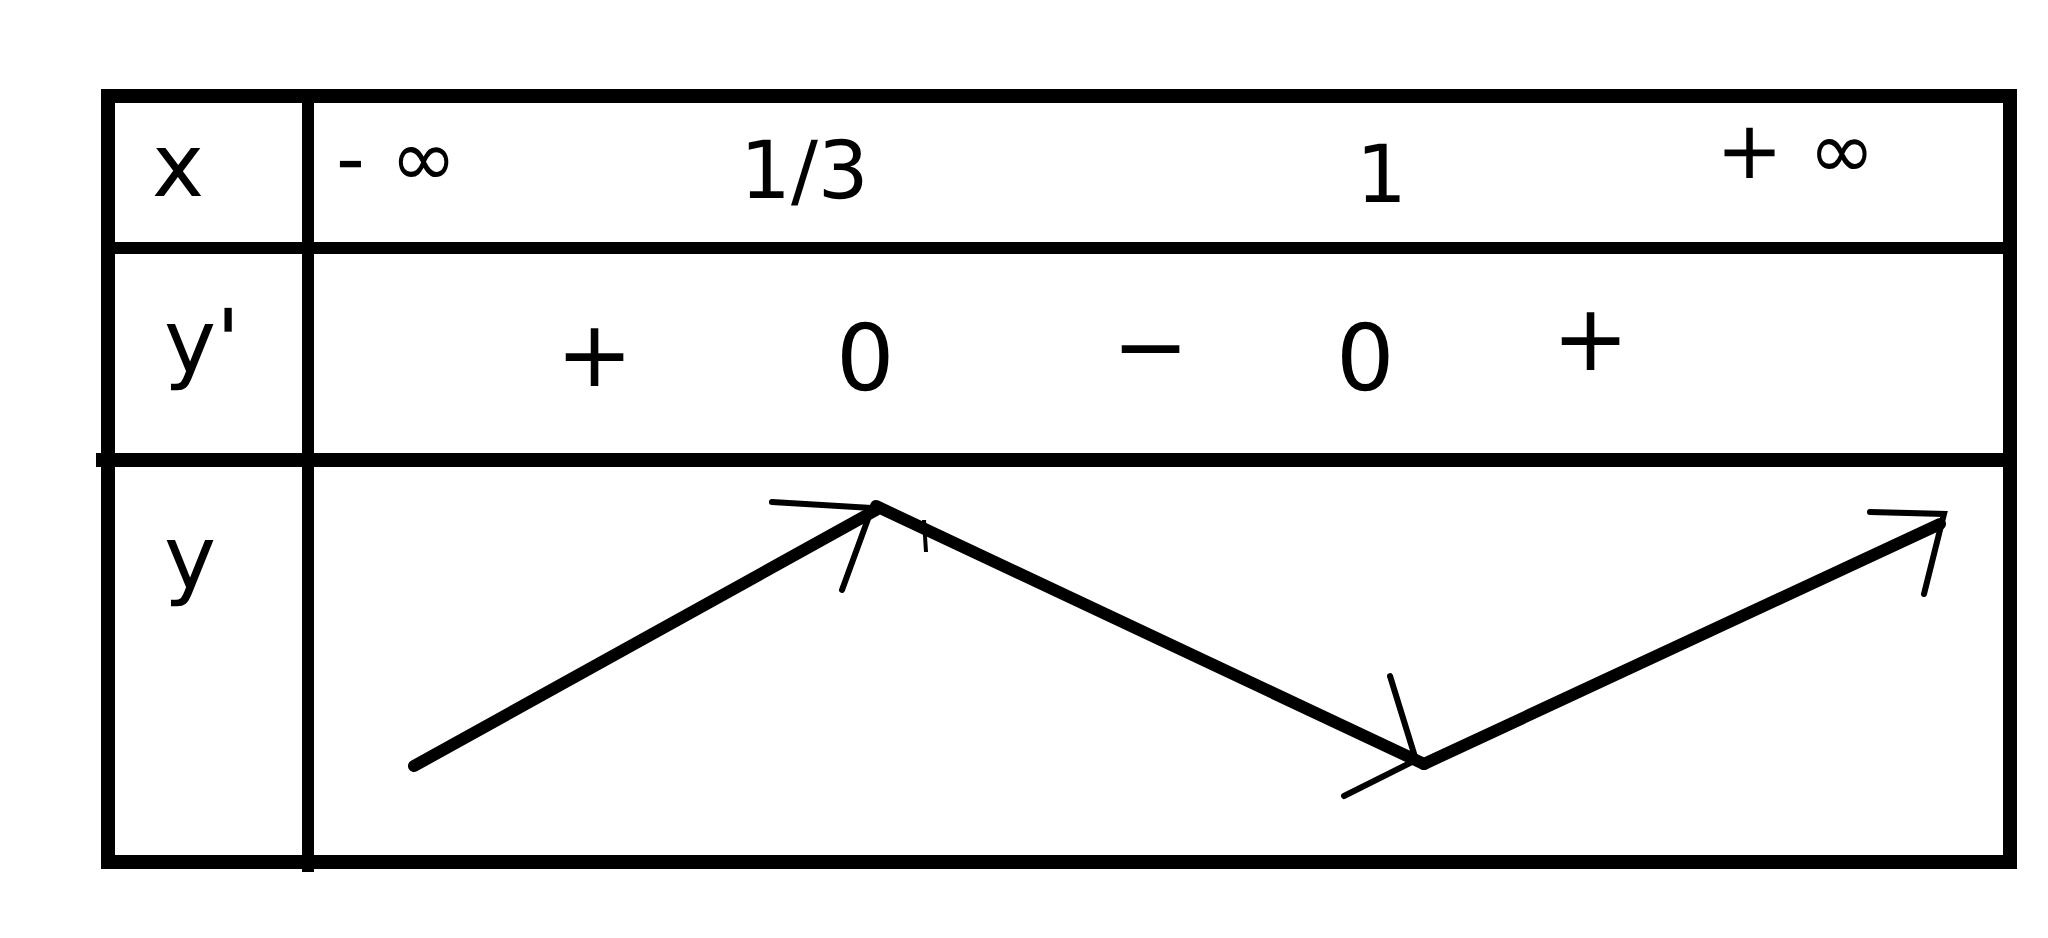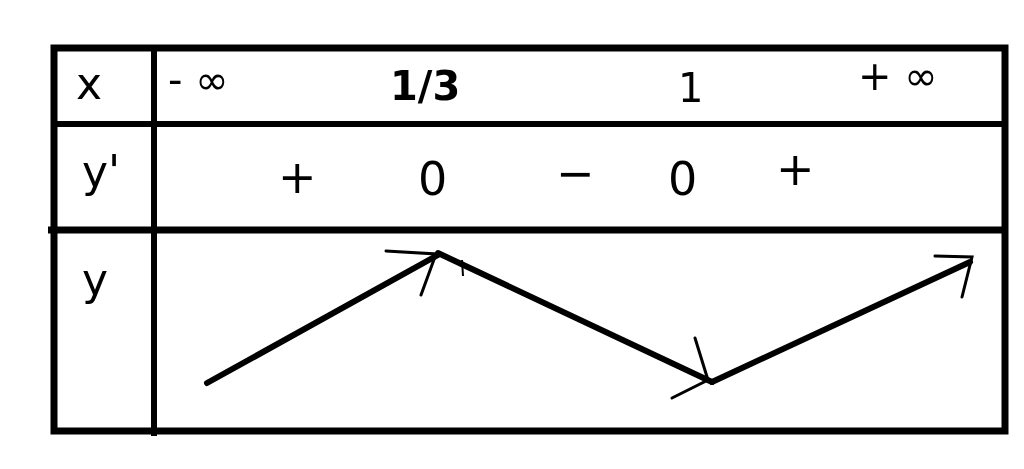--- a/index.html
+++ b/index.html
@@ -38,21 +38,21 @@
       <line x1="712" y1="382" x2="970" y2="262" stroke="#000" stroke-width="6" stroke-linecap="round"></line>
       <path d="M 935 256 L 972 257 L 962 297" fill="none" stroke="#000" stroke-width="3" stroke-linecap="round"></path>
     </g>
   </svg>
 
   <span class="hand lbl" style="left:76px;top:62px;">x</span>
   <span class="hand lbl" style="left:82px;top:150px;">y'</span>
   <span class="hand lbl" style="left:82px;top:258px;">y</span>
 
   <span class="hand val" style="left:168px;top:60px;">- ∞</span>
-  <span class="hand val" style="left:390px;top:66px;font-weight:bold;">1/3</span>
+  <span class="hand val" style="left:370px;top:66px;">1/3</span>
   <span class="hand val" style="left:678px;top:68px;">1</span>
   <span class="hand val" style="left:858px;top:56px;">+ ∞</span>
 
   <span class="hand sign" style="left:278px;top:154px;">+</span>
   <span class="hand sign" style="left:418px;top:156px;">0</span>
   <span class="hand sign" style="left:556px;top:150px;">−</span>
   <span class="hand sign" style="left:668px;top:156px;">0</span>
   <span class="hand sign" style="left:776px;top:146px;">+</span>
 </div>
 

